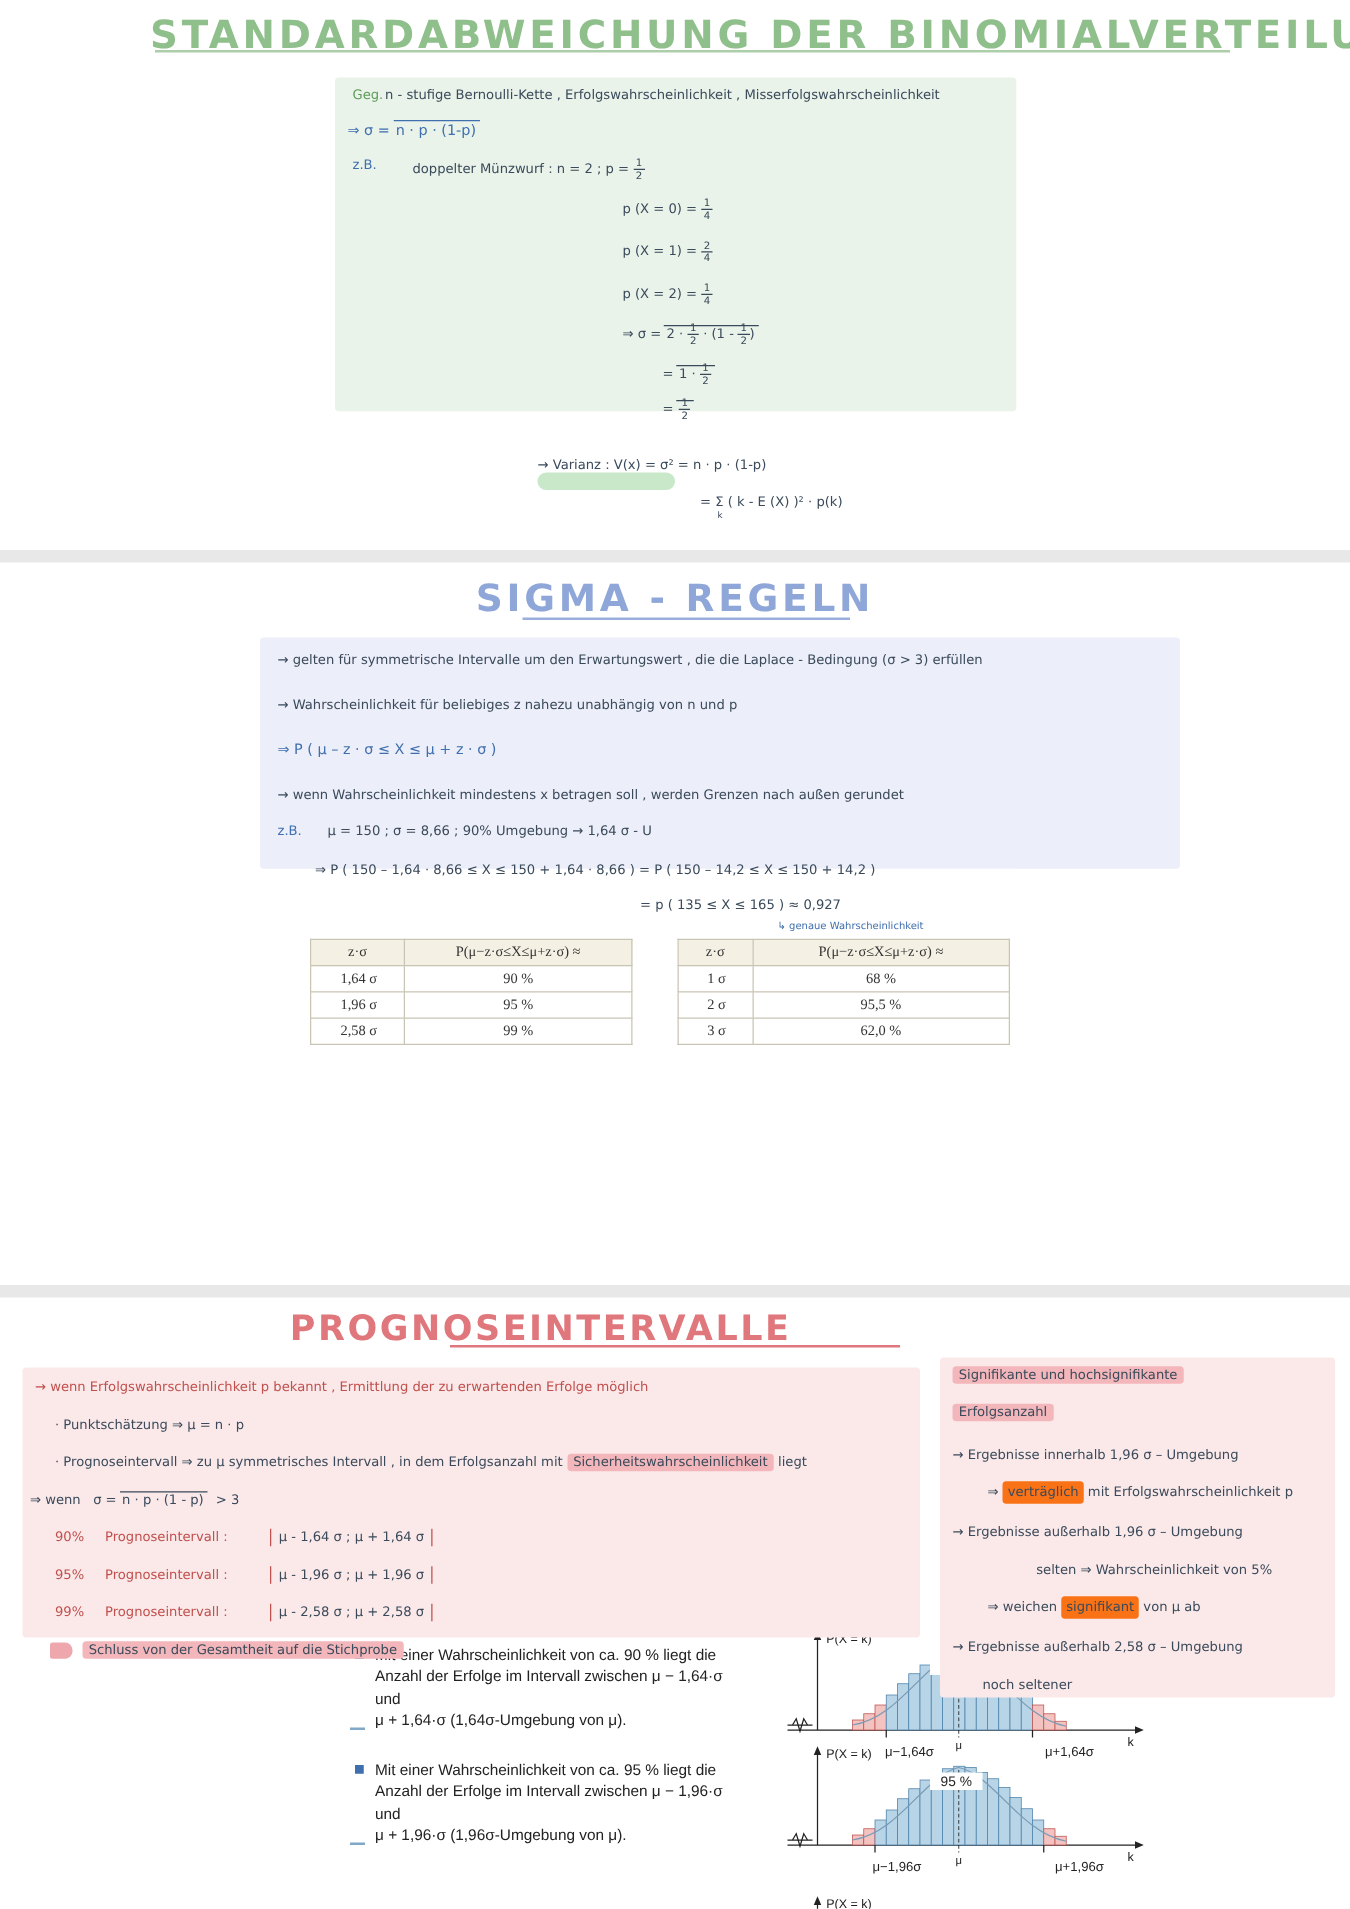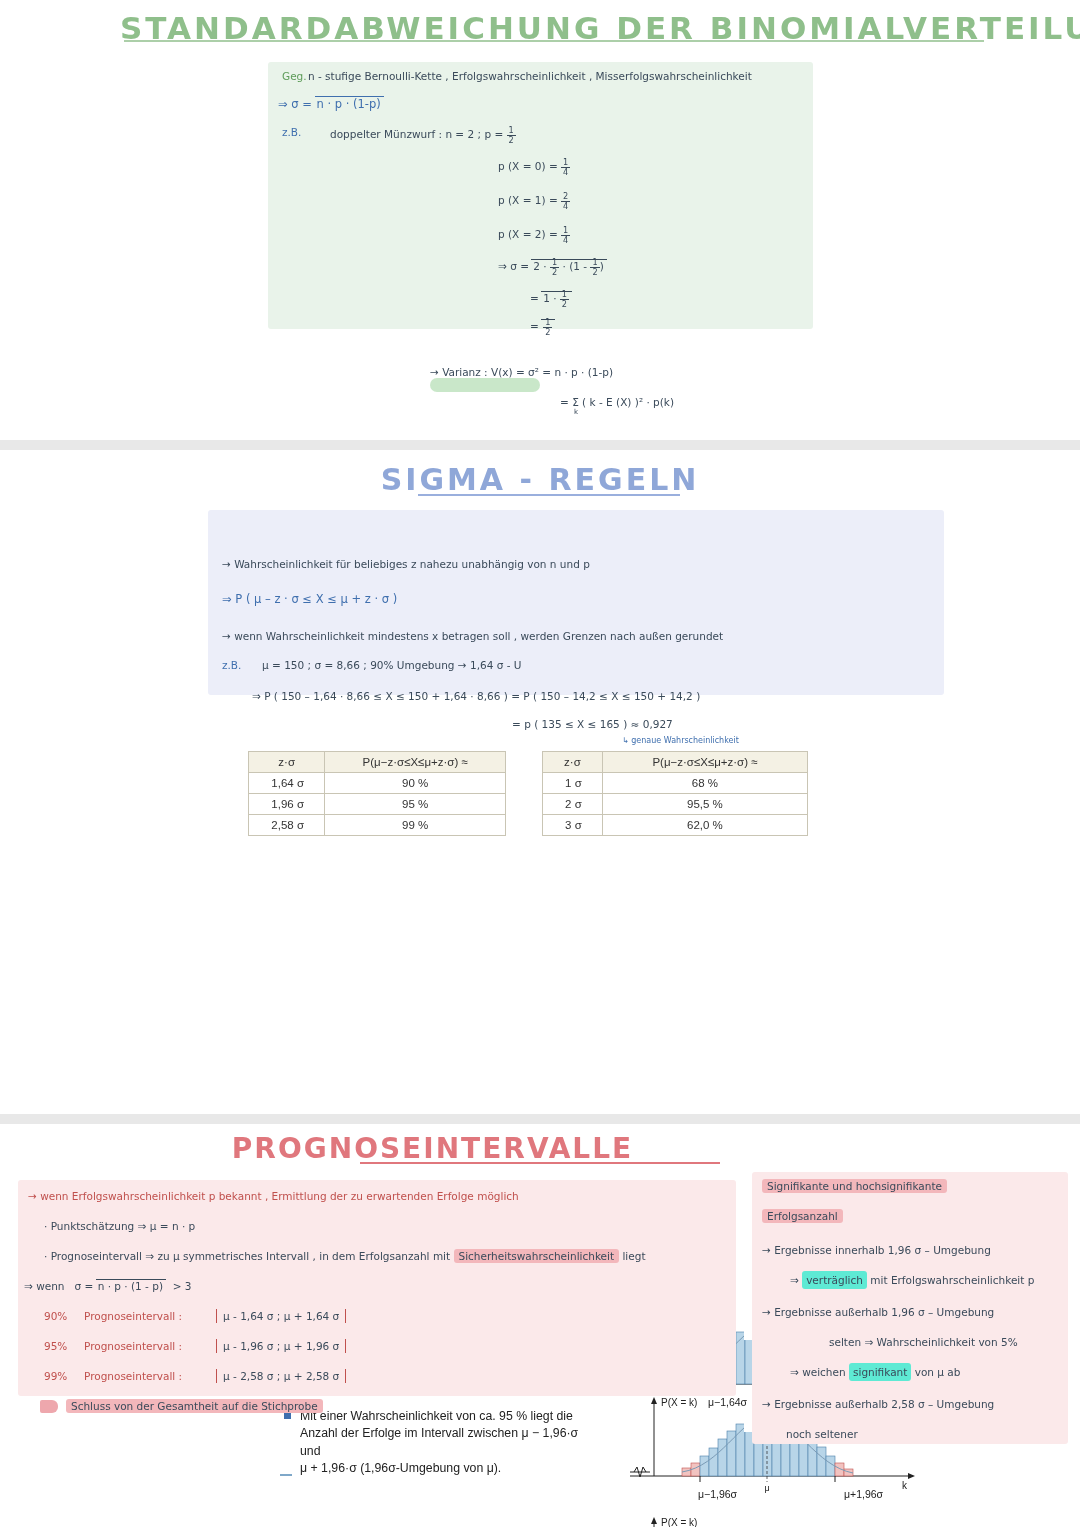--- a/index.html
+++ b/index.html
@@ -29,47 +29,47 @@
   .blue{color:#3f6fae;}
   .red{color:#c0504d;}
   .green{color:#5e9c5a;}
   .frac{display:inline-block;text-align:center;vertical-align:-0.55em;font-size:.78em;line-height:1.05;}
   .frac .n{display:block;border-bottom:1px solid currentColor;padding:0 2px;}
   .frac .d{display:block;padding:0 2px;}
   .sqrt{border-top:1px solid currentColor;padding:0 3px 0 2px;margin-left:-1px;}
   .varbar{position:absolute;left:430px;top:378px;width:110px;height:14px;background:#bfe3c0;border-radius:7px;opacity:.85;}
 
   
-  #sec2{height:664px;}
+  #sec2{height:578px;}
   .title2{
     position:absolute;left:0;top:12px;width:1080px;text-align:center;
     font-family:"DejaVu Sans",sans-serif;font-weight:bold;font-size:30px;letter-spacing:3px;color:#8fa7d8;
   }
   .strike2{position:absolute;left:418px;top:44px;width:262px;height:2px;background:#9aafdd;}
   .box2{position:absolute;left:208px;top:60px;width:736px;height:185px;background:#eceef9;border-radius:3px;}
-  .tbl{position:absolute;border-collapse:collapse;font-family:Liberation Sans, sans-serif;font-size:11.5px;color:#333;border-radius:14px;}
+  .tbl{position:absolute;border-collapse:collapse;font-family:Liberation Serif, serif;font-size:11.5px;color:#333;border-radius:14px;}
   .tbl th,.tbl td{border:1px solid #c9c5b4;padding:4px 8px;text-align:center;}
   .tbl th{background:#f4f1e4;font-weight:normal;}
   .tbl td.l0{text-align:center;padding-left:10px;}
   .anschau{position:absolute;left:272px;top:836px;font-size:13px;color:#222;font-family:"Liberation Sans",sans-serif;}
   .bullet{position:absolute;width:290px;font-size:12.3px;line-height:1.42;color:#222;font-family:"Liberation Sans",sans-serif;}
   .bullet .sq{position:absolute;left:-16px;top:4px;width:7px;height:7px;background:#3f6fae;}
   .bullet .dash{position:absolute;left:-20px;bottom:2px;width:12px;height:2px;background:#7fa8c9;}
   .chartwrap{position:absolute;}
   .axlabel{position:absolute;font-size:11px;color:#222;font-family:"Liberation Sans",sans-serif;padding-left:36px;}
 
   
   #sec3{height:319px;}
   .title3{position:absolute;left:0;top:8px;width:865px;text-align:center;
     font-family:"DejaVu Sans",sans-serif;font-weight:bold;font-size:28px;letter-spacing:2px;color:#e0777d;}
   .strike3{position:absolute;left:360px;top:38px;width:360px;height:2px;background:#e0777d;}
   .box3a{position:absolute;left:18px;top:56px;width:718px;height:216px;background:#fbe9ea;border-radius:3px;}
   .box3b{position:absolute;left:752px;top:48px;width:316px;height:272px;background:#fbe9ea;border-radius:3px;}
   .hl{background:#f3b7bb;border-radius:3px;padding:1px 5px;}
-  .hl2{background:#5eead4;border-radius:3px;padding:3px 4px;}
+  .hl2{background:#f97316;border-radius:3px;padding:3px 4px;}
   .brk{display:inline-block;border-left:1px solid #c0504d;border-right:1px solid #c0504d;padding:1px 6px;}
   .pinktag{position:absolute;left:40px;top:189px;width:18px;height:13px;background:#eea7ad;border-radius:2px 6px 6px 2px;}
 </style>
 </head>
 <body>
 
 <div class="section" id="sec1">
   <div class="title1 hw">STANDARDABWEICHUNG DER BINOMIALVERTEILUNG</div>
   <div class="strike"></div>
 
@@ -116,20 +116,21 @@
 </div>
 
 <div class="divider"></div>
 
 <div class="section" id="sec2">
   <div class="title2 hw">SIGMA - REGELN</div>
   <div class="strike2"></div>
 
   <div class="box2"></div>
 
+  <div class="l sz10" style="left:222px;top:72px;">→ gelten  für  symmetrische  Intervalle   um  den  Erwartungswert ,  die  die  Laplace - Bedingung  (σ &gt; 3)  erfüllen</div>
   <div class="l sz10" style="left:222px;top:108px;">→ Wahrscheinlichkeit   für   beliebiges  z  nahezu   unabhängig   von   n   und   p</div>
   <div class="l sz11 blue" style="left:222px;top:142px;">⇒   P ( μ – z · σ  ≤  X ≤  μ + z · σ )</div>
   <div class="l sz10" style="left:222px;top:180px;">→ wenn  Wahrscheinlichkeit   mindestens    x    betragen  soll ,  werden  Grenzen  nach  außen  gerundet</div>
   <div class="l sz10 blue" style="left:222px;top:209px;">z.B.</div>
   <div class="l sz10" style="left:262px;top:209px;">μ = 150 ;  σ = 8,66 ;  90% Umgebung  →  1,64 σ  - U</div>
   <div class="l sz10" style="left:252px;top:240px;">⇒  P ( 150 –  1,64 · 8,66  ≤ X ≤  150 + 1,64 · 8,66 )  =  P ( 150 – 14,2  ≤ X ≤  150 + 14,2 )</div>
   <div class="l sz10" style="left:512px;top:268px;">=   p ( 135 ≤ X ≤ 165 )  ≈  0,927</div>
   <div class="l" style="left:622px;top:286px;font-size:8px;color:#3f6fae;">↳ <span>genaue  Wahrscheinlichkeit</span></div>
 
   <table class="tbl" style="left:248px;top:301px;width:258px;">

